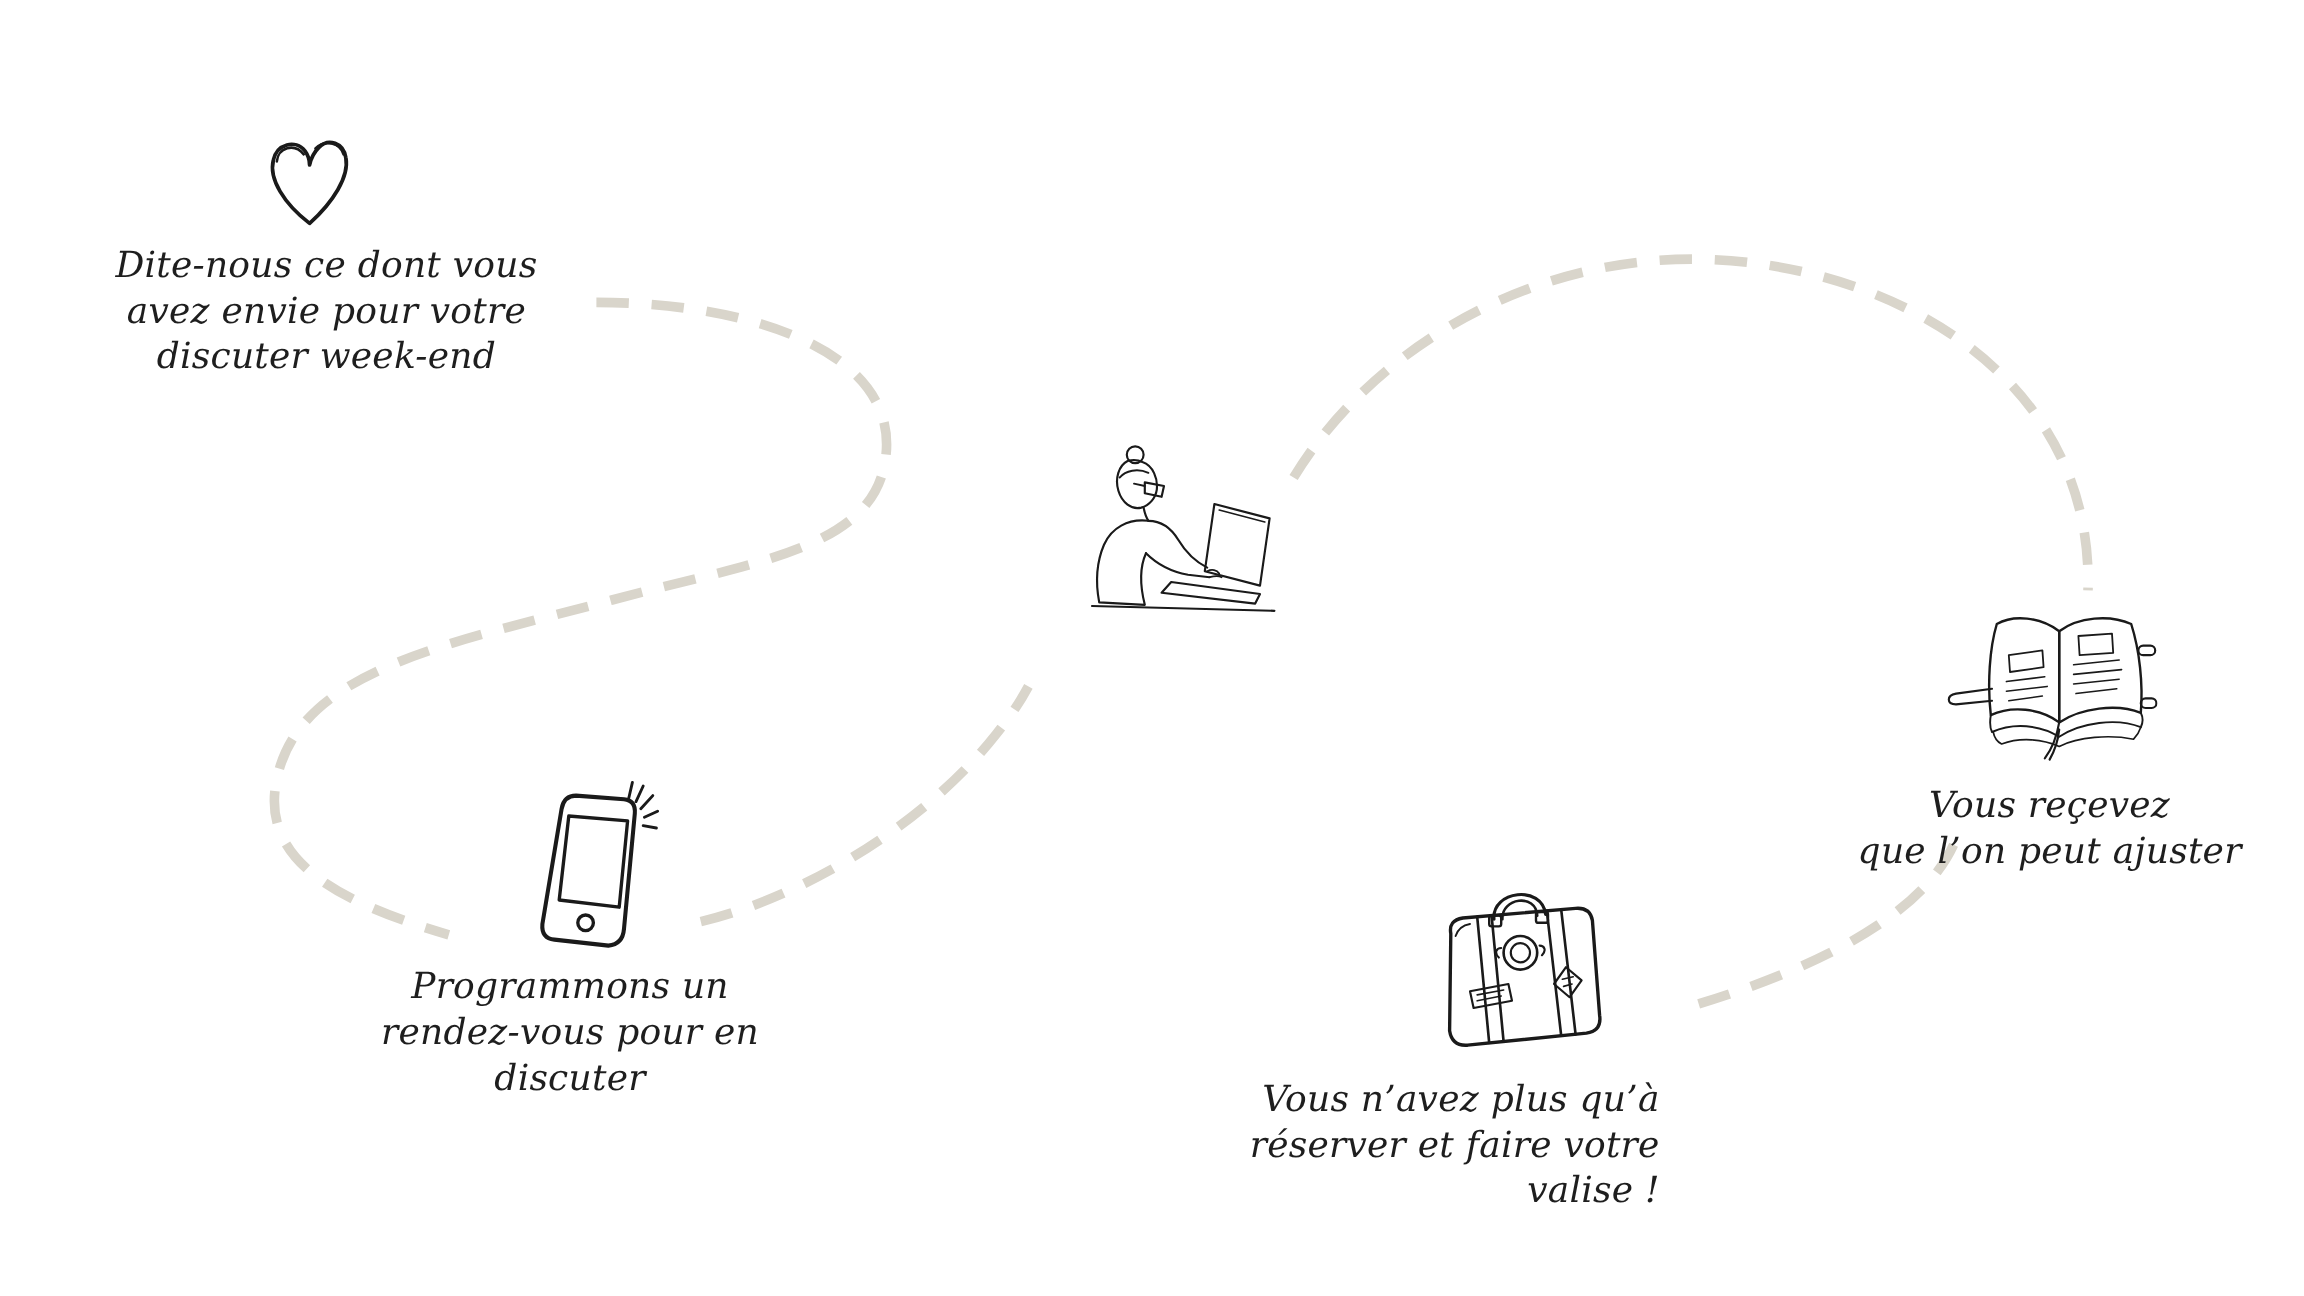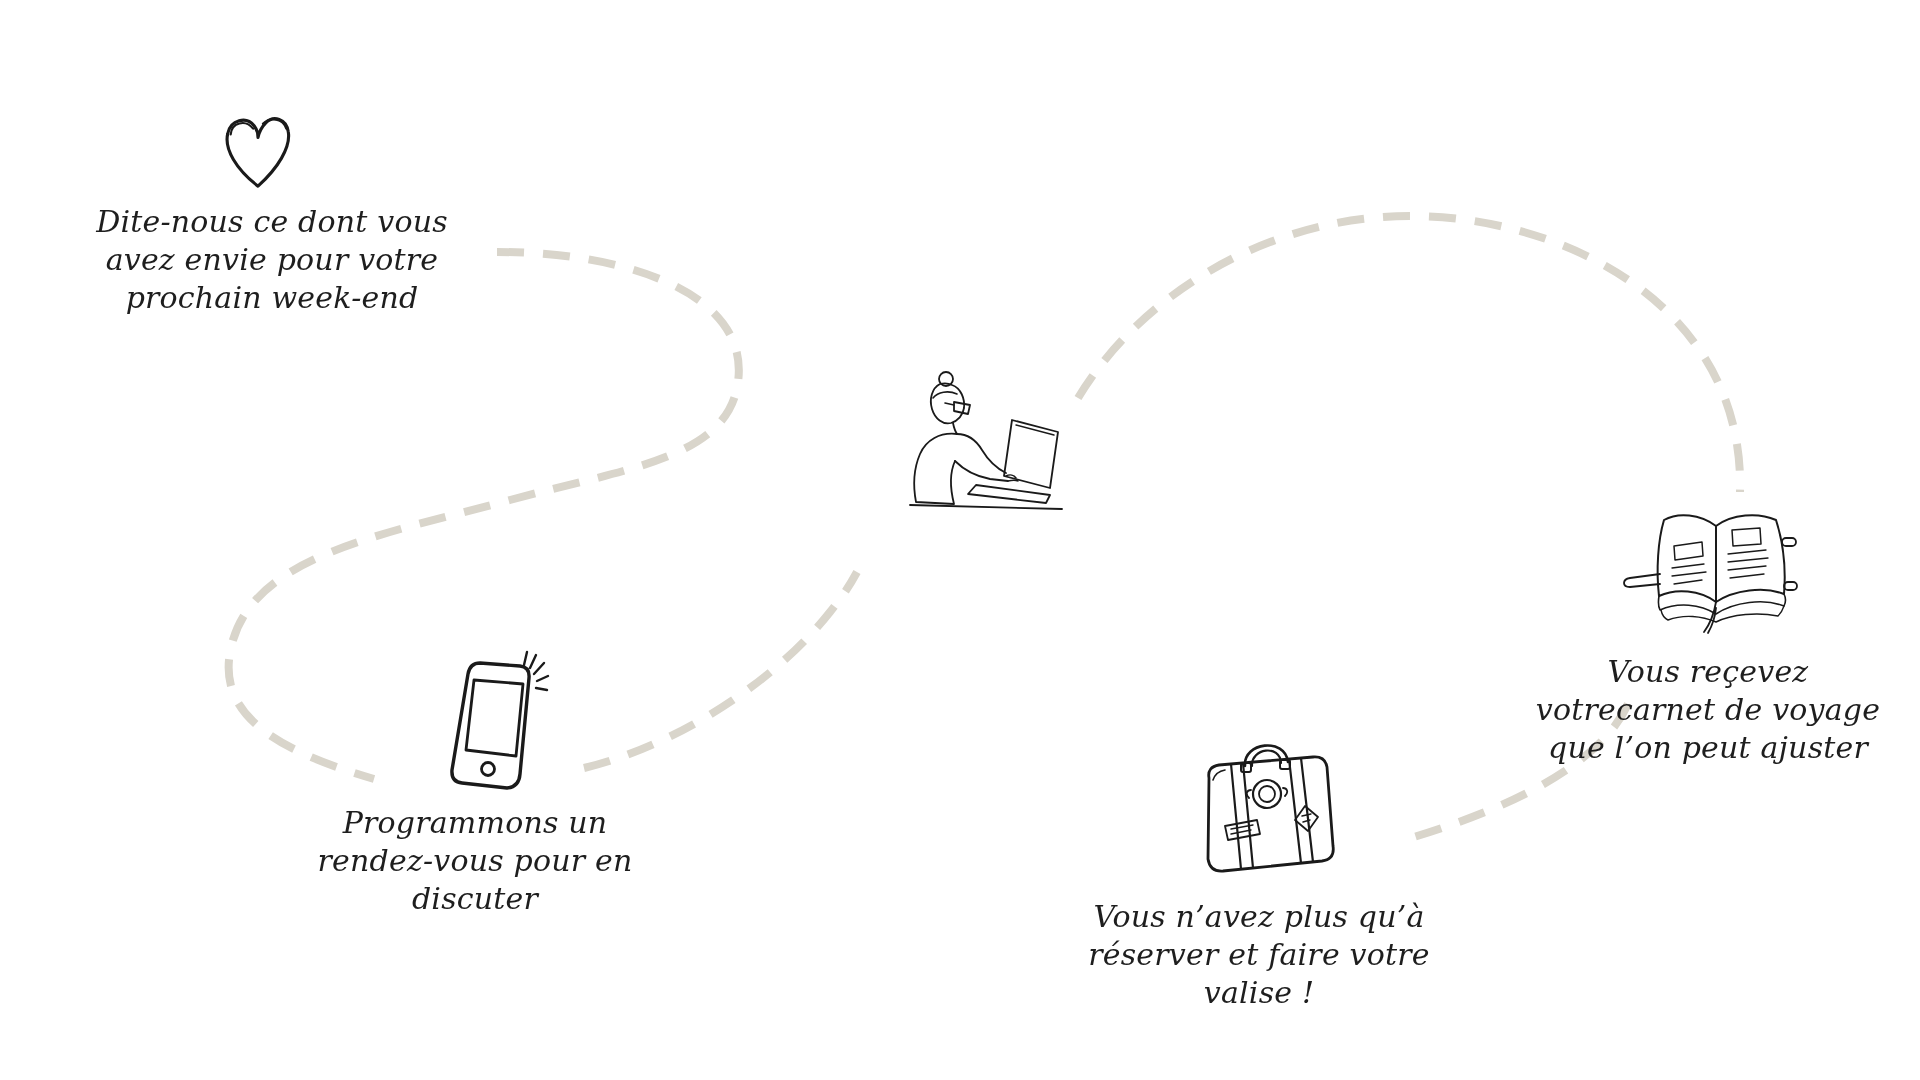--- a/index.html
+++ b/index.html
@@ -46,21 +46,21 @@
   #icon-heart{left:219px;top:110px;width:78px;height:86px;}
   #cap-1{left:88px;top:203px;width:368px;}
   
   #icon-phone{left:428px;top:650px;width:122px;height:150px;}
   #cap-2{left:300px;top:804px;width:350px;}
   
   #icon-person{left:858px;top:368px;width:206px;height:144px;}
   #cap-3{left:755px;top:519px;width:400px;}
   
   #icon-suitcase{left:1183px;top:730px;width:160px;height:156px;}
-  #cap-4{left:1078px;top:898px;width:362px;}
+  #cap-4{left:1021px;top:898px;width:362px;text-align:right;}
   
   #icon-book{left:1616px;top:490px;width:182px;height:148px;}
   #cap-5{left:1524px;top:653px;width:368px;}
 </style>
 </head>
 <body style="background: rgb(255, 255, 255);">
 
 <div class="stage">
 
   <svg class="route-layer" viewBox="0 0 1920 1080" aria-hidden="true">
@@ -73,21 +73,21 @@
   <div class="icon" id="icon-heart">
     <svg viewBox="0 0 80 88">
       <path class="sketch" stroke-width="3.2" d="M40 78 C18 61 5 40 9 24 C12 10 28 6 36 16 C39 20 40 24 40 28 C41 23 44 17 48 13 C56 5 69 9 71 22 C74 38 60 60 40 78 Z"></path>
       <path class="sketch" stroke-width="2.2" d="M12 25 C13 13 27 9 35 19"></path>
       <path class="sketch" stroke-width="2.2" d="M45 14 C53 6 66 9 69 19"></path>
     </svg>
   </div>
   <div class="caption" id="cap-1">
     <div>Dite-nous ce dont vous</div>
     <div>avez envie pour votre</div>
-    <div>prochain week-end</div>
+    <div>discuter week-end</div>
   </div>
 
   <div class="icon" id="icon-phone">
     <svg viewBox="0 0 122 150">
       <path class="sketch" stroke-width="3.4" d="M40 24 Q42 13 52 13 L92 16 Q102 17 101 28 L92 124 Q91 137 79 138 L34 133 Q23 132 24 120 Z"></path>
       <path class="sketch" stroke-width="2.8" d="M46 30 L95 34 L88 106 L38 100 Z"></path>
       <circle class="sketch" stroke-width="2.8" cx="60" cy="119" r="6.5"></circle>
       <path class="sketch" stroke-width="2.4" d="M99 2 L96 15"></path>
       <path class="sketch" stroke-width="2.4" d="M108 5 L102 18"></path>
       <path class="sketch" stroke-width="2.4" d="M116 13 L106 24"></path>
@@ -182,17 +182,16 @@
 
       <path class="sketch" stroke-width="1.5" d="M58 56 L86 52 L87 66 L59 70 Z"></path>
       <path class="sketch" stroke-width="1.3" d="M56 78 L88 74 M56 86 L90 82 M58 94 L86 90"></path>
 
       <path class="sketch" stroke-width="1.5" d="M116 40 L144 38 L145 54 L117 56 Z"></path>
       <path class="sketch" stroke-width="1.3" d="M112 64 L150 60 M112 72 L152 68 M112 80 L150 76 M114 88 L148 84"></path>
     </svg>
   </div>
   <div class="caption" id="cap-5">
     <div>Vous reçevez</div>
-    <div>votrecarnet de voyage</div>
     <div>que l’on peut ajuster</div>
   </div>
 
 </div>
 
 </body></html>

